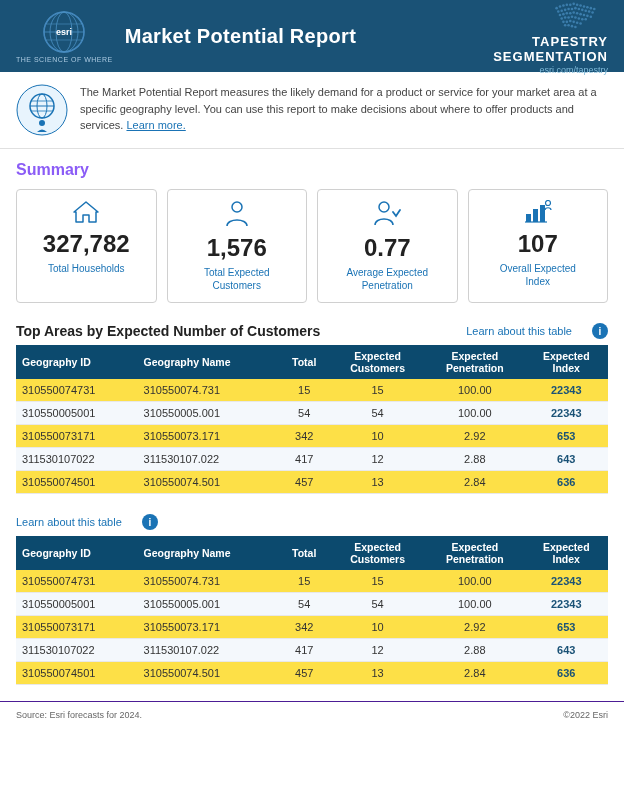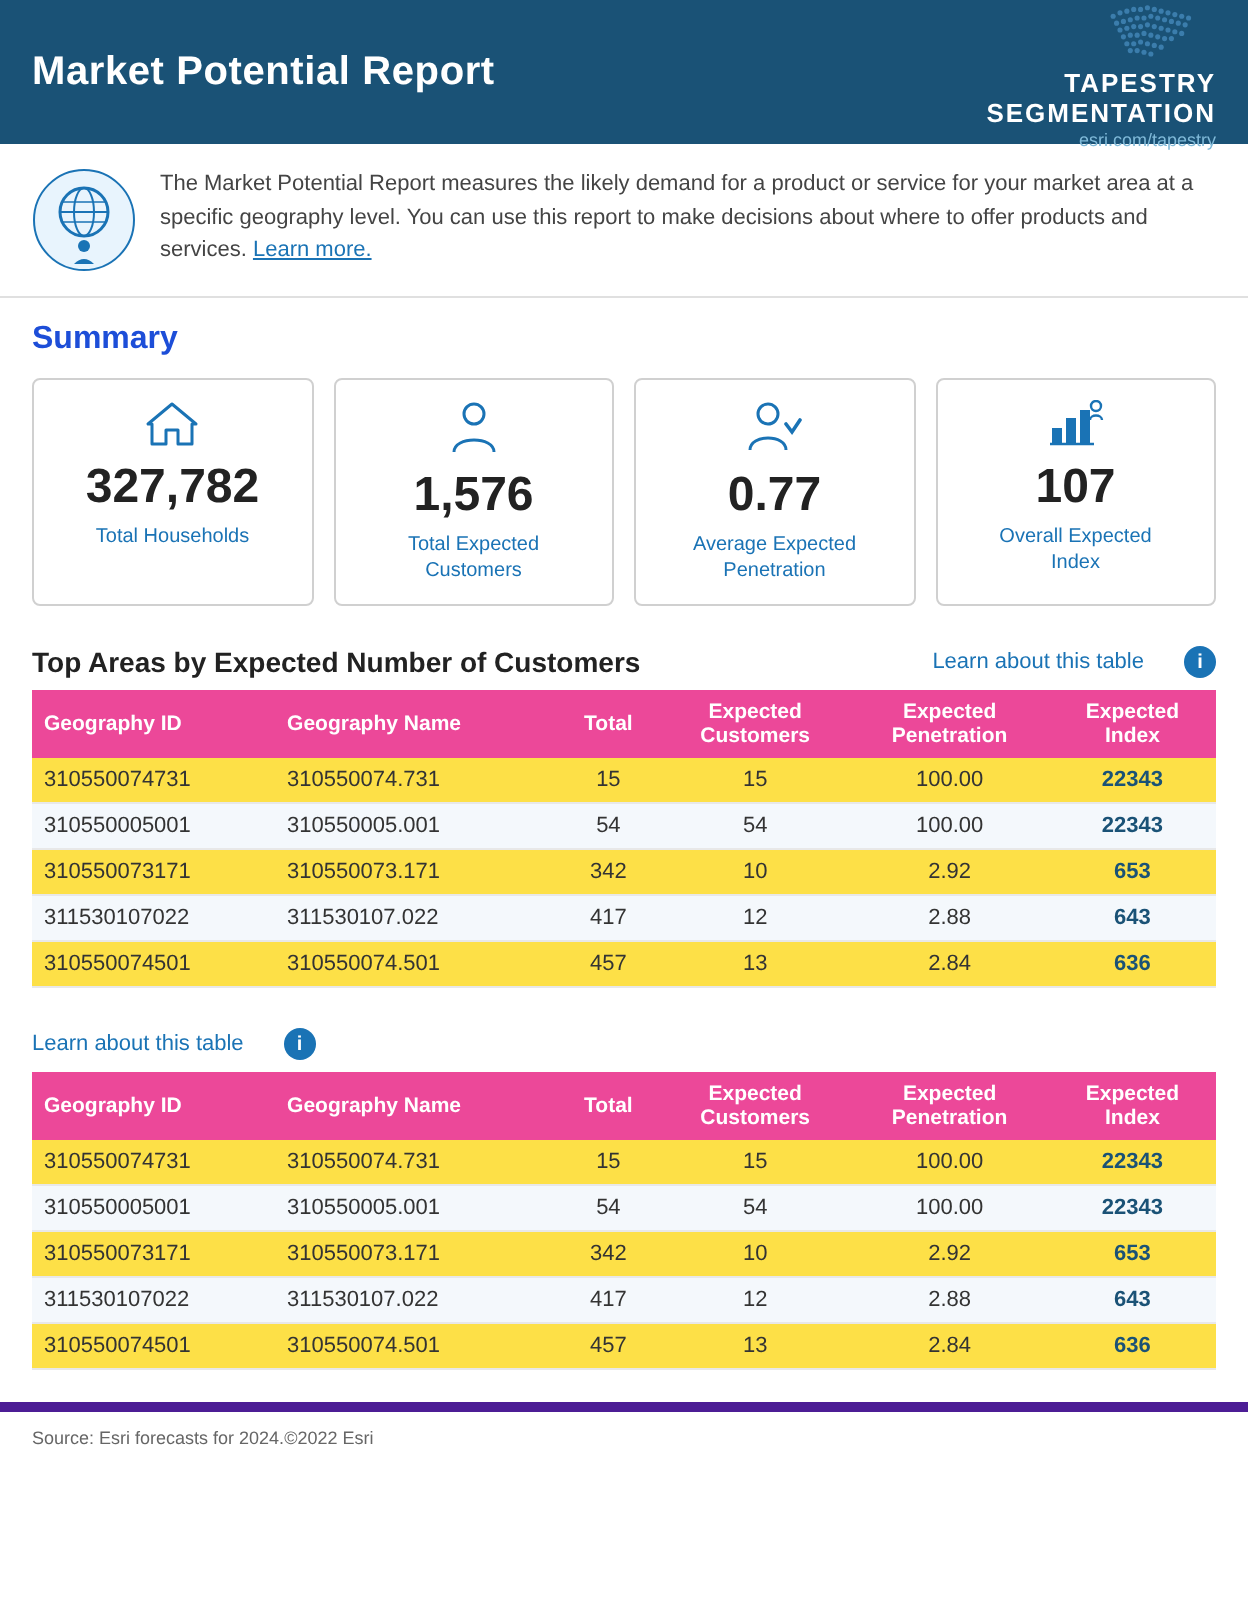--- a/index.html
+++ b/index.html
@@ -95,21 +95,21 @@
       text-decoration: underline;
     }
 
     
     .summary-section {
       padding: 12px 16px;
     }
     .section-title {
       font-size: 16px;
       font-weight: bold;
-      color: #1d4ed8;
+      color: #8b5cf6;
       margin-bottom: 10px;
     }
     .summary-cards {
       display: flex;
       gap: 10px;
     }
     .summary-card {
       flex: 1;
       border: 1px solid #d0d0d0;
       border-radius: 4px;
@@ -171,21 +171,21 @@
       align-items: center;
       justify-content: center;
     }
 
     table {
       width: 100%;
       border-collapse: collapse;
       font-size: 11px;
     }
     thead tr {
-      background: #ec4899;
+      background: #0c4a6e;
       color: #fff;
     }
     thead th {
       padding: 5px 6px;
       text-align: left;
       font-weight: bold;
       font-size: 10.5px;
       vertical-align: middle;
     }
     thead th.center {
@@ -208,42 +208,58 @@
     }
     tbody td.bold {
       font-weight: bold;
       color: #1a5276;
     }
 
     
     .footer {
       padding: 8px 16px;
       display: flex;
-      align-items: center;
-      border-top: 5px solid #4c1d95;
+      justify-content: space-between;
+      align-items: center;
+      border-top: 1px solid #4c1d95;
       margin-top: 4px;
     }
     .footer-left {
       font-size: 9px;
       color: #666;
     }
     .footer-right {
       font-size: 9px;
       color: #666;
     }
 
     
     svg { display: block; }
   </style>
 </head>
 <body>
 
 <div class="header">
   <div class="header-left">
 
+    <div class="esri-logo">
+      <svg class="esri-globe" viewBox="0 0 44 44" xmlns="http://www.w3.org/2000/svg">
+        <circle cx="22" cy="22" r="20" fill="#1a5276" stroke="#4a90c4" stroke-width="1.5"></circle>
+        <circle cx="22" cy="22" r="20" fill="none" stroke="#3a7ab5" stroke-width="0.5"></circle>
+
+        <ellipse cx="22" cy="22" rx="8" ry="20" fill="none" stroke="#4a90c4" stroke-width="0.8"></ellipse>
+        <ellipse cx="22" cy="22" rx="14" ry="20" fill="none" stroke="#4a90c4" stroke-width="0.8"></ellipse>
+        <line x1="2" y1="22" x2="42" y2="22" stroke="#4a90c4" stroke-width="0.8"></line>
+        <line x1="4" y1="14" x2="40" y2="14" stroke="#4a90c4" stroke-width="0.6"></line>
+        <line x1="4" y1="30" x2="40" y2="30" stroke="#4a90c4" stroke-width="0.6"></line>
+
+        <text x="22" y="25" font-family="Arial" font-size="9" font-weight="bold" fill="#fff" text-anchor="middle">esri</text>
+      </svg>
+      <div class="esri-tagline">THE SCIENCE OF WHERE</div>
+    </div>
     <div class="header-title">Market Potential Report</div>
   </div>
 
   <div class="tapestry-right">
 
     <svg class="tapestry-map" viewBox="0 0 70 40" xmlns="http://www.w3.org/2000/svg">
 
       <g fill="#4a90c4" opacity="0.7">
         <circle cx="10" cy="12" r="1.5"></circle>
           <circle cx="14" cy="10" r="1.5"></circle>

